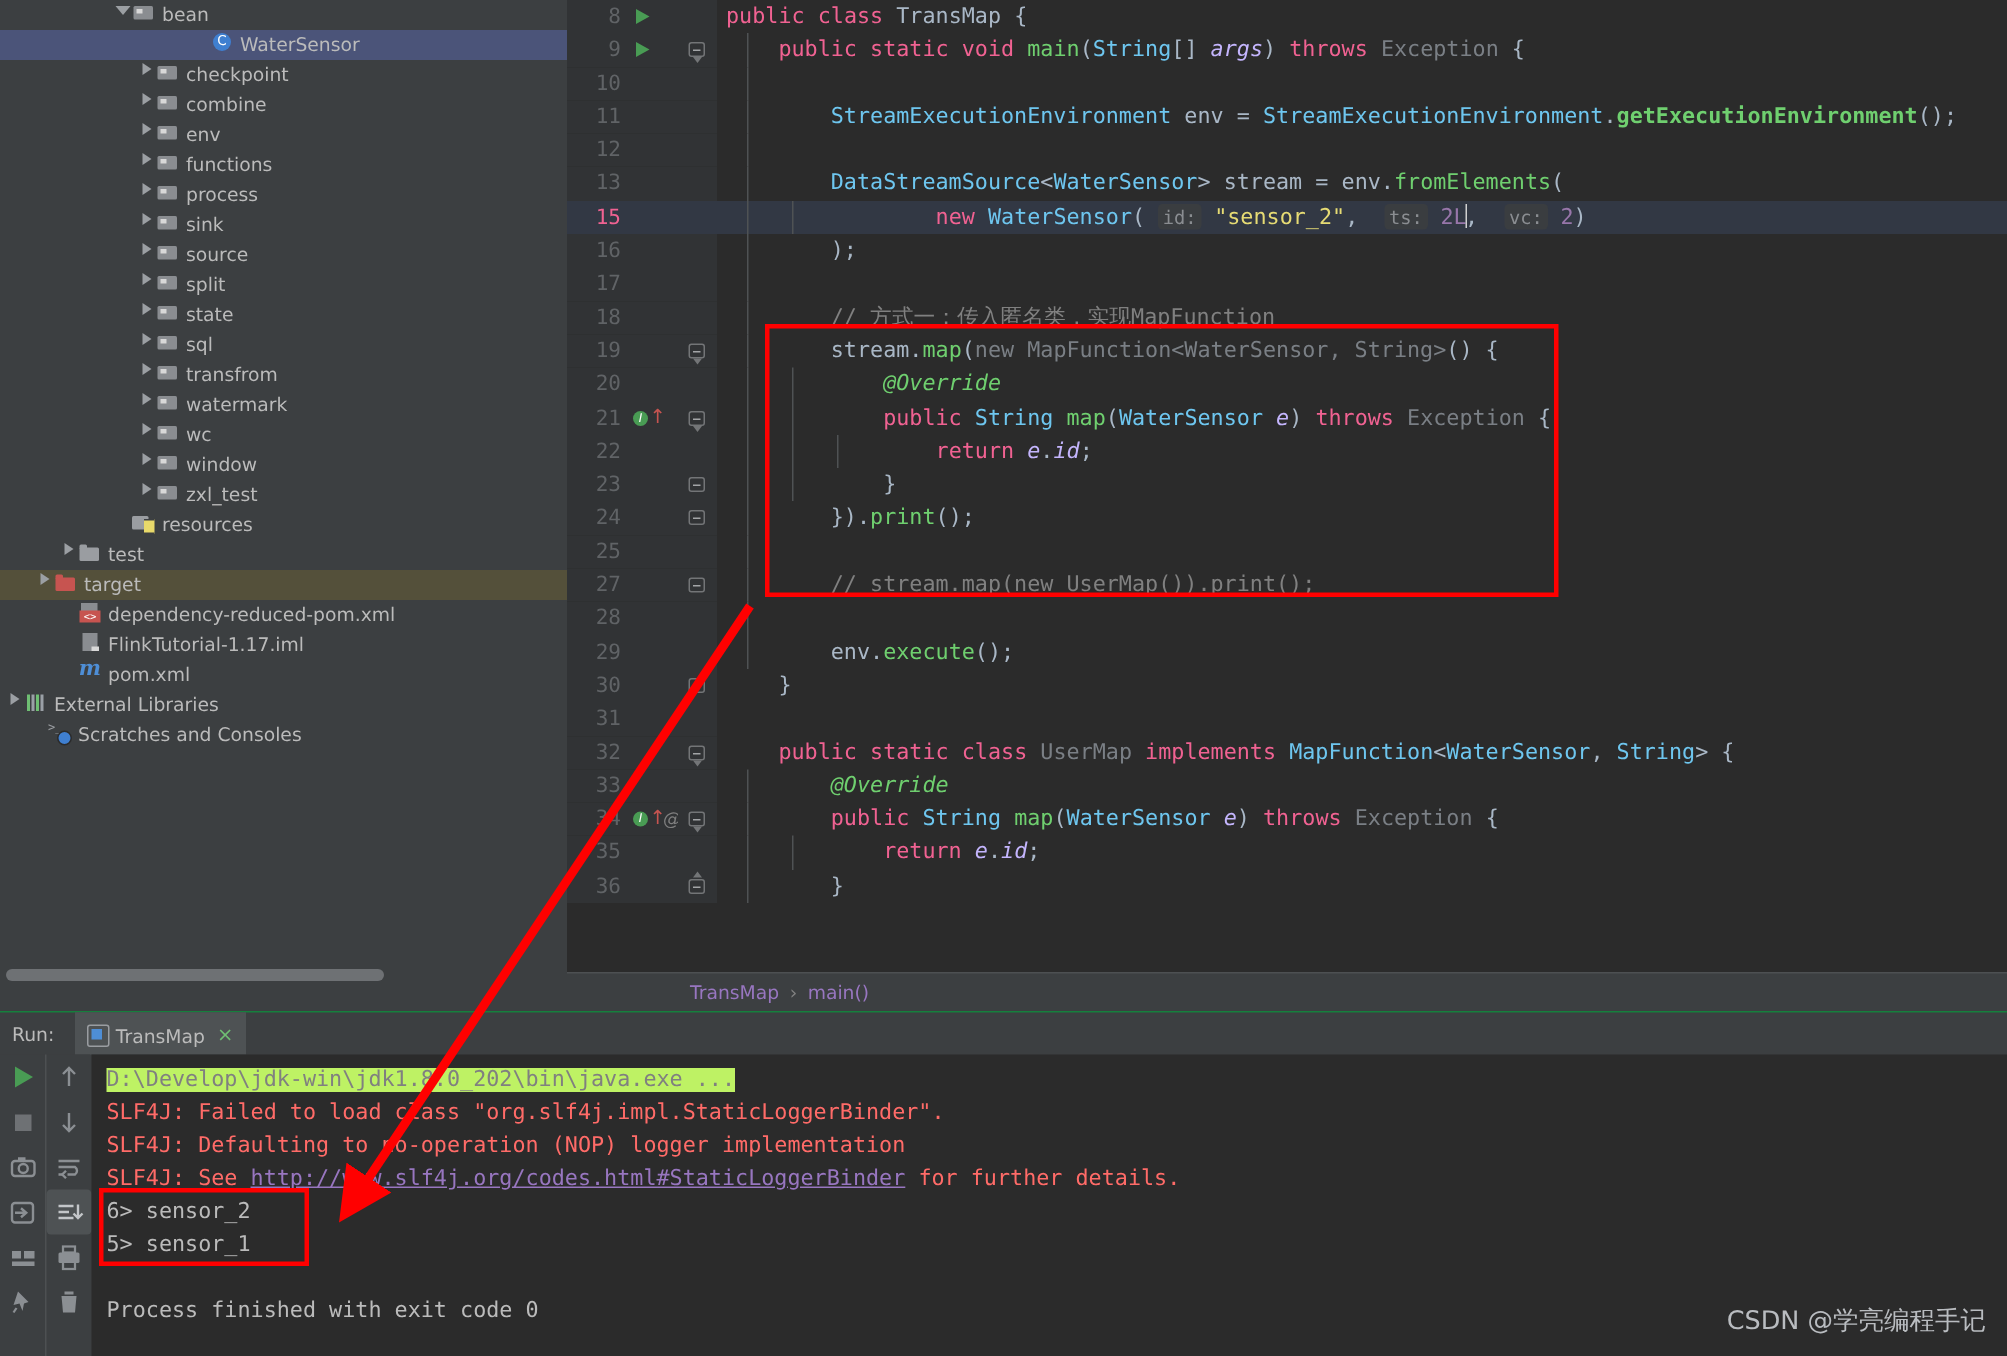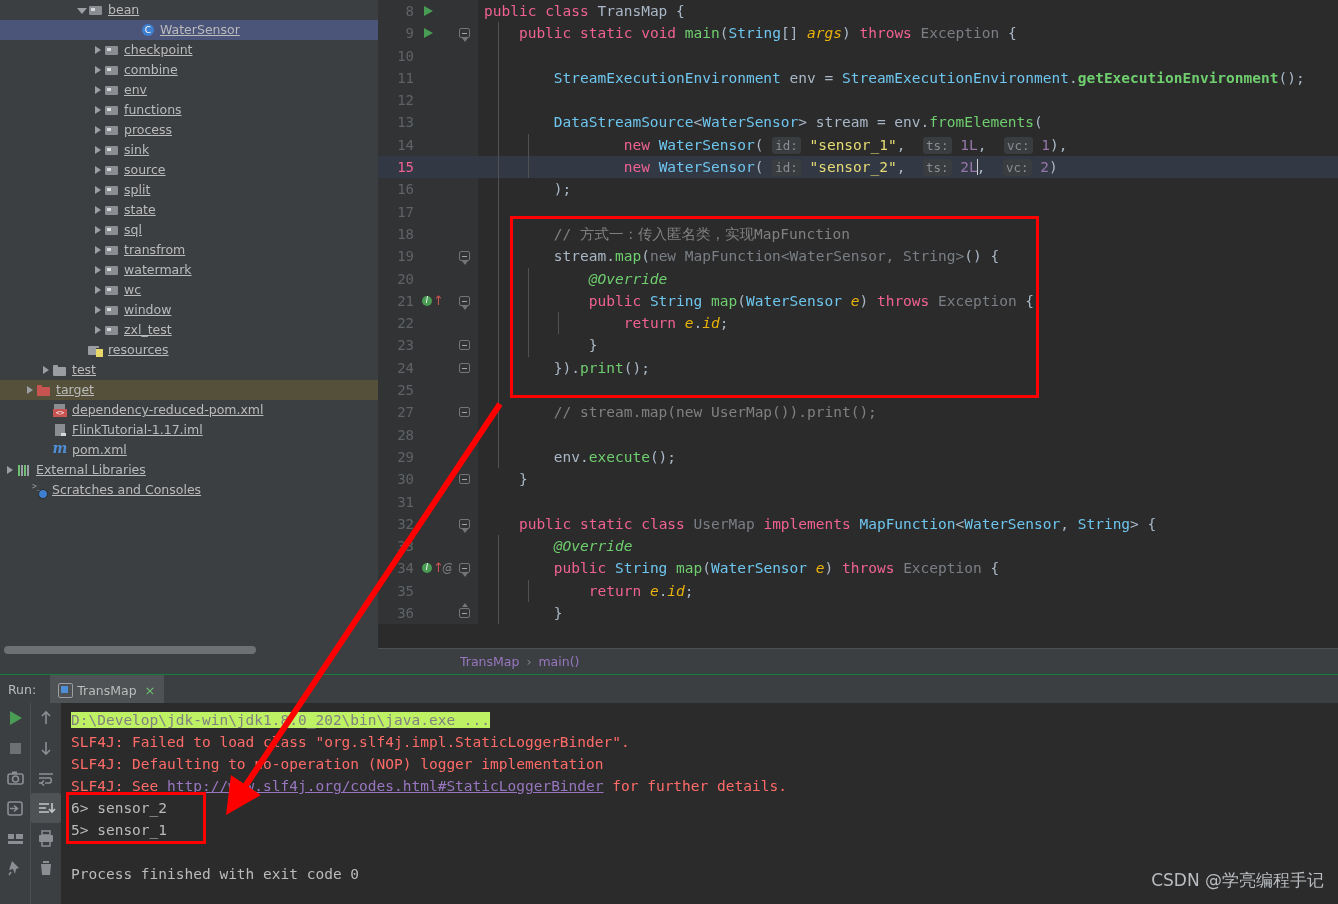--- a/index.html
+++ b/index.html
@@ -20,27 +20,25 @@
   #sidebar {
     position: absolute; left: 0; top: 0;
     width: 378px; height: 660px;
     background: #3c3f41;
     overflow: hidden;
   }
   .tree-row {
     position: relative;
     height: 20px;
     display: flex;
-    align-items: center;
     font-family: "DejaVu Sans", sans-serif;
     font-size: 12.5px;
     color: #bbbbbb;
     white-space: nowrap;
     padding-right: 4px;
-    text-decoration: underline;
   }
   .tree-row.sel-blue { background: #4b5479; }
   .tree-row.sel-olive { background: #54503a; }
   .twisty {
     width: 12px; height: 12px;
     flex: 0 0 12px;
     position: relative;
   }
   .twisty.closed::before {
     content: "";
@@ -314,21 +312,21 @@
     background: #4f5254;
   }
   .kw2  { color: #f06292; }       
   .type { color: #6ec6ef; }
   .str  { color: #e6db74; }
   .num  { color: #9876aa; }
   .cmt2 { color: #808080; }
   .fn   { color: #6fcf6f; }
   .fnb  { color: #6fcf6f; font-weight: bold; }
   .ann  { color: #6fcf6f; font-style: italic; }
-  .var  { color: #eab308; font-style: italic; }
+  .var  { color: #c4b5fd; font-style: italic; }
   .ident{ color: #a9b7c6; }
   .dim  { color: #7a7f85; }
   .hint {
     color: #8a8d91; font-size: 12.5px;
     background: #3a3d40; border-radius: 3px;
     padding: 1px 3px;
   }
   .caret {
     display: inline-block;
     width: 1px; height: 16px;
@@ -685,26 +683,20 @@
       <span class="code-text"><i class="iguide" style="left:20px"></i></span>
     </div>
 
     <div class="code-line">
       <span class="lnum">13</span>
       <span class="gutter-icons"></span>
       <span class="gutter-fold"></span>
       <span class="code-text"><i class="iguide" style="left:20px"></i>        <span class="type">DataStreamSource</span>&lt;<span class="type">WaterSensor</span>&gt; <span class="ident">stream</span> = <span class="ident">env</span>.<span class="fn">fromElements</span>(</span>
     </div>
 
-    <div class="code-line">
-      <span class="lnum">14</span>
-      <span class="gutter-icons"></span>
-      <span class="gutter-fold"></span>
-      <span class="code-text"><i class="iguide" style="left:20px"></i><i class="iguide" style="left:50px"></i>                <span class="kw2">new</span> <span class="type">WaterSensor</span>( <span class="hint">id:</span> <span class="str">"sensor_1"</span>,  <span class="hint">ts:</span> <span class="num">1L</span>,  <span class="hint">vc:</span> <span class="num">1</span>),</span>
-    </div>
 
     <div class="code-line current">
       <span class="lnum" style="background:#323844;color:#f06292">15</span>
       <span class="gutter-icons" style="background:#323844"></span>
       <span class="gutter-fold" style="background:#323844"></span>
       <span class="code-text"><i class="iguide" style="left:20px"></i><i class="iguide" style="left:50px"></i>                <span class="kw2">new</span> <span class="type">WaterSensor</span>( <span class="hint">id:</span> <span class="str">"sensor_2"</span>,  <span class="hint">ts:</span> <span class="num">2L</span><span class="caret"></span>,  <span class="hint">vc:</span> <span class="num">2</span>)</span>
     </div>
 
     <div class="code-line">
       <span class="lnum">16</span>

